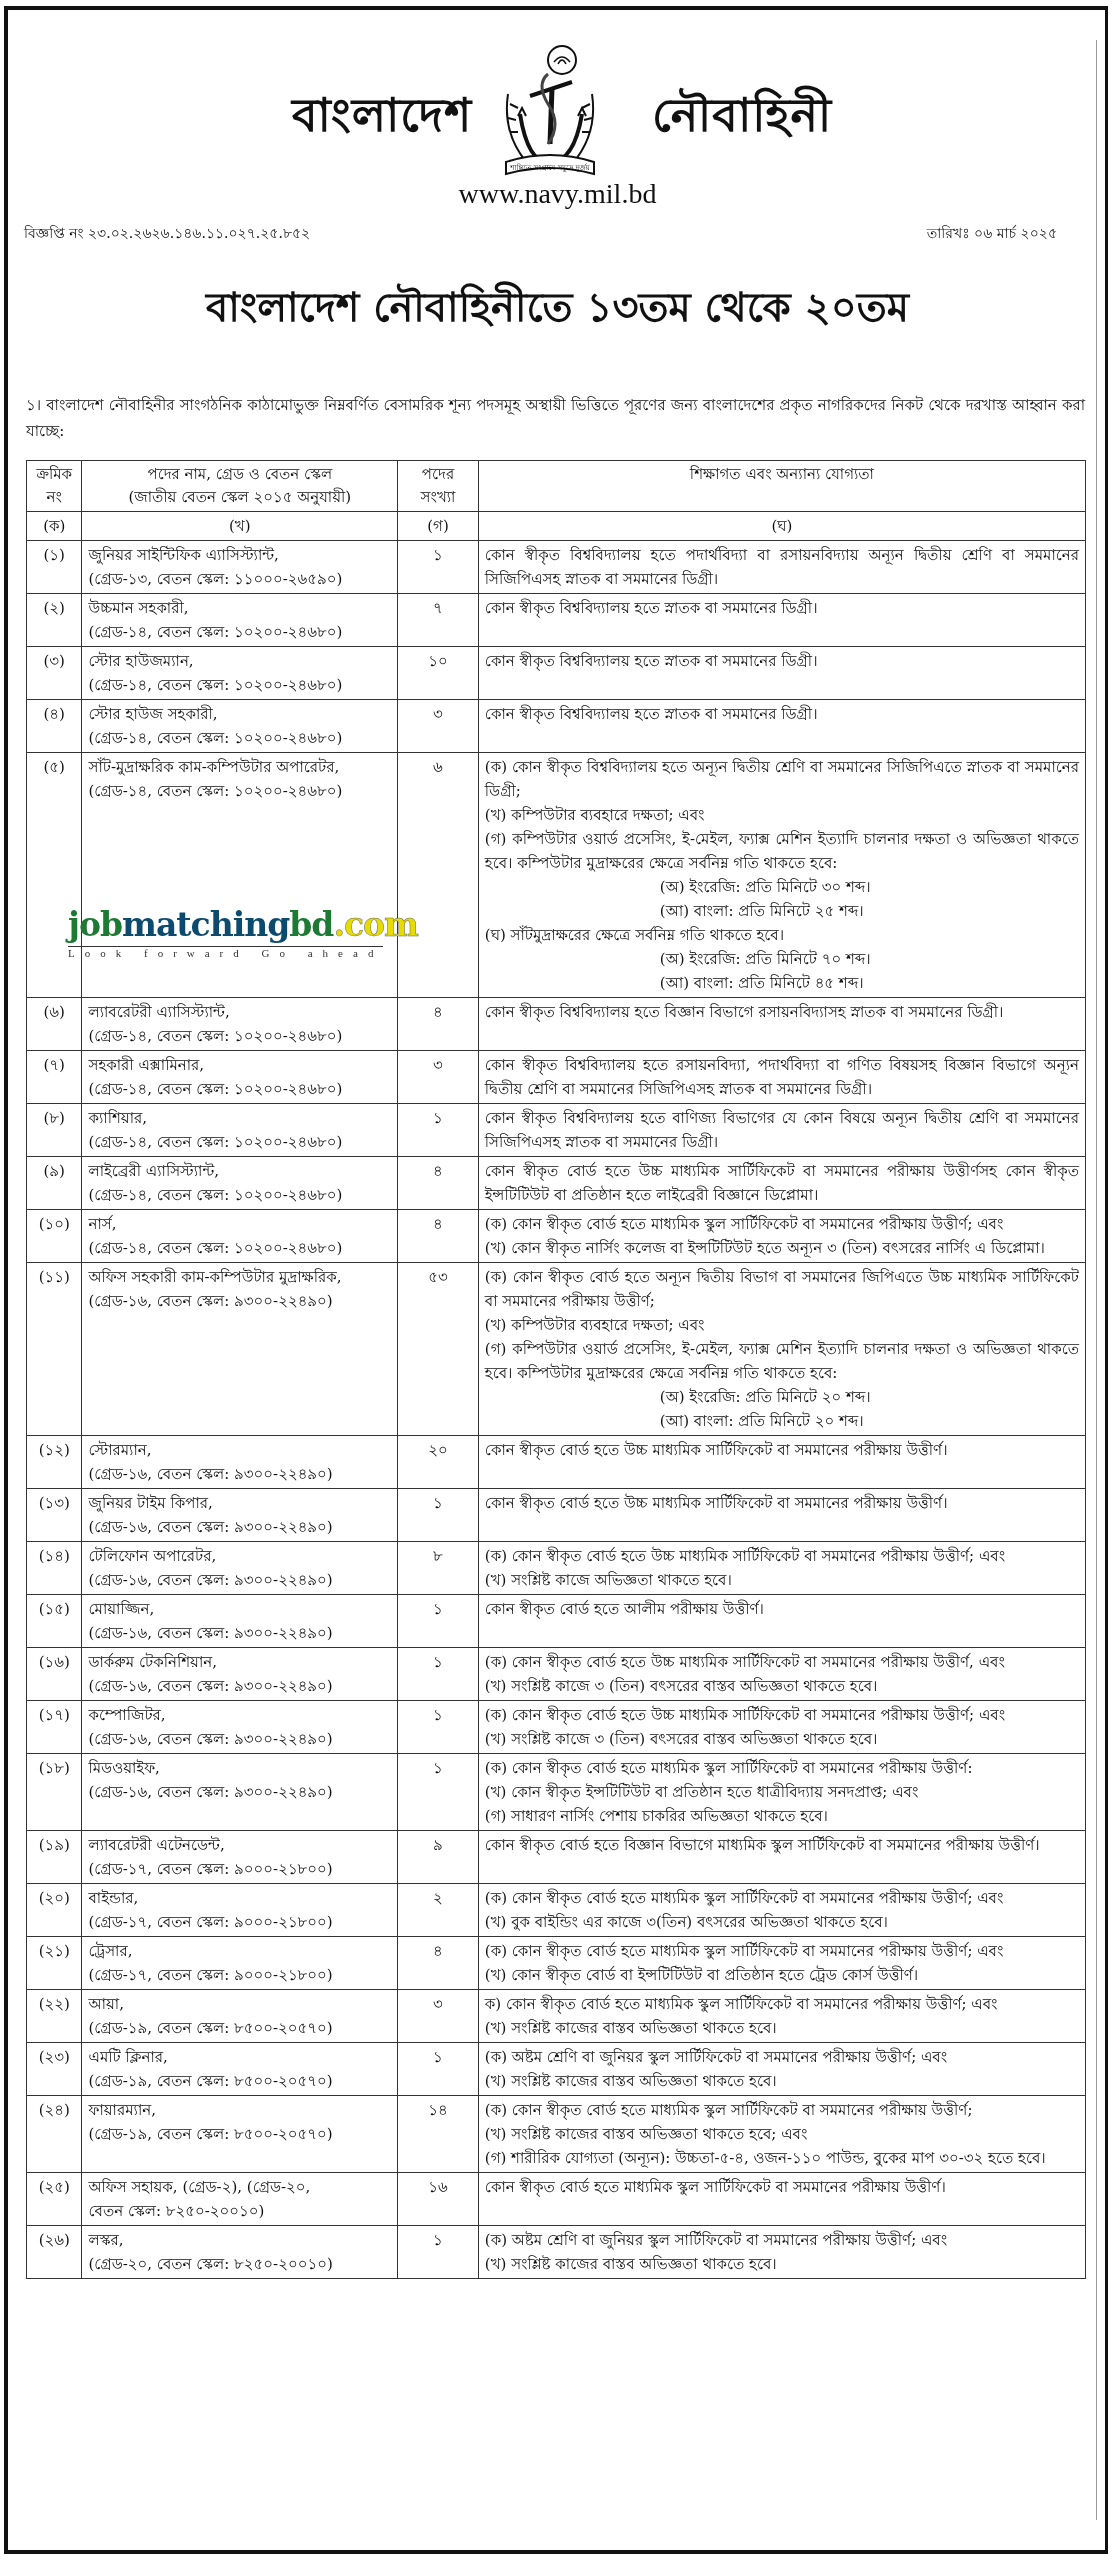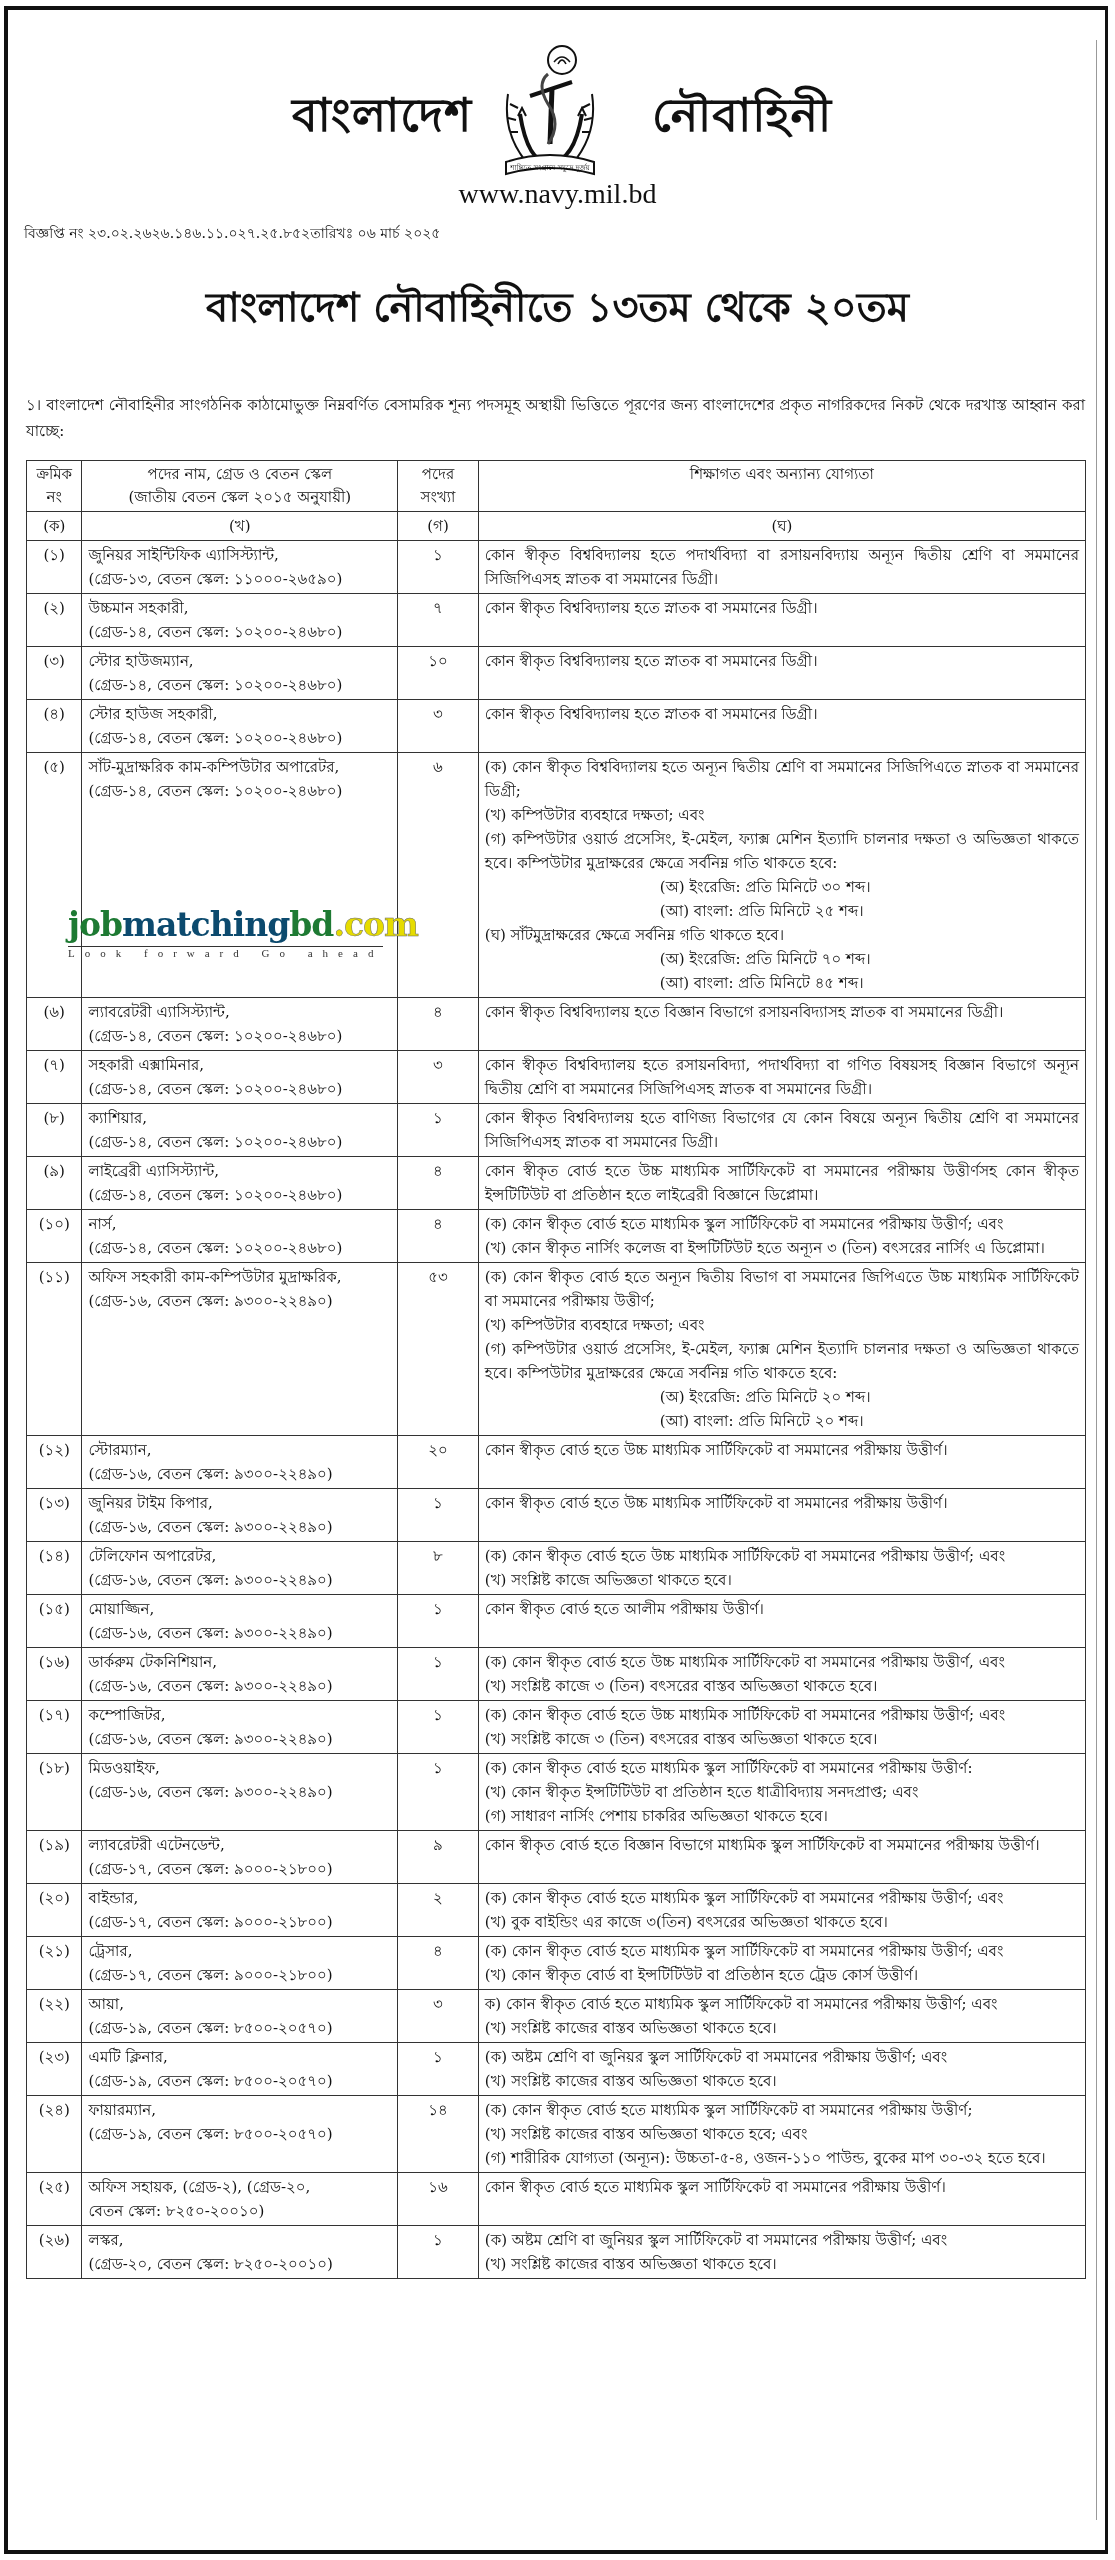--- a/index.html
+++ b/index.html
@@ -8,21 +8,21 @@
   .frame {
     position: absolute; left: 4px; top: 6px; width: 1104px; height: 2548px;
     border: 4px solid #111; border-right-width: 3px; background: #fff;
   }
   .frame-inner-right { position: absolute; right: 8px; top: 30px; bottom: 30px; width: 1px; background: #999; }
   .masthead { position: absolute; left: 0; right: 0; top: 20px; height: 160px; }
   .mast-left { position: absolute; left: 292px; top: 60px; font-size: 46px; font-weight: bold; letter-spacing: 1px; }
   .mast-right { position: absolute; left: 652px; top: 60px; font-size: 46px; font-weight: bold; letter-spacing: 1px; }
   .emblem { position: absolute; left: 500px; top: 14px; width: 100px; height: 150px; }
   .website { position: absolute; left: 0; right: 0; top: 178px; text-align: center; font-family: "Liberation Serif", serif; font-size: 28px; }
-  .ref-line { position: absolute; left: 24px; right: 58px; top: 222px; display: flex; font-size: 14px; }
+  .ref-line { position: absolute; left: 24px; right: 58px; top: 222px; display: flex; justify-content: space-between; font-size: 14px; }
   .title { position: absolute; left: 0; right: 0; top: 260px; text-align: center; font-size: 40px; font-weight: bold; line-height: 54px; margin-top: 20px; }
   .intro { position: absolute; left: 26px; right: 30px; top: 392px; font-size: 15px; line-height: 26px; text-align: justify; }
   table.posts {
     position: absolute; left: 26px; top: 460px; width: 1060px;
     border-collapse: collapse; font-size: 15px; line-height: 24px;
   }
   table.posts td, table.posts th { border: 1.5px solid #333; vertical-align: top; padding: 2px 6px; font-weight: normal; }
   table.posts th { text-align: center; line-height: 23px; }
   .c1 { width: 55px; text-align: center; }
   .c2 { width: 313px; }

